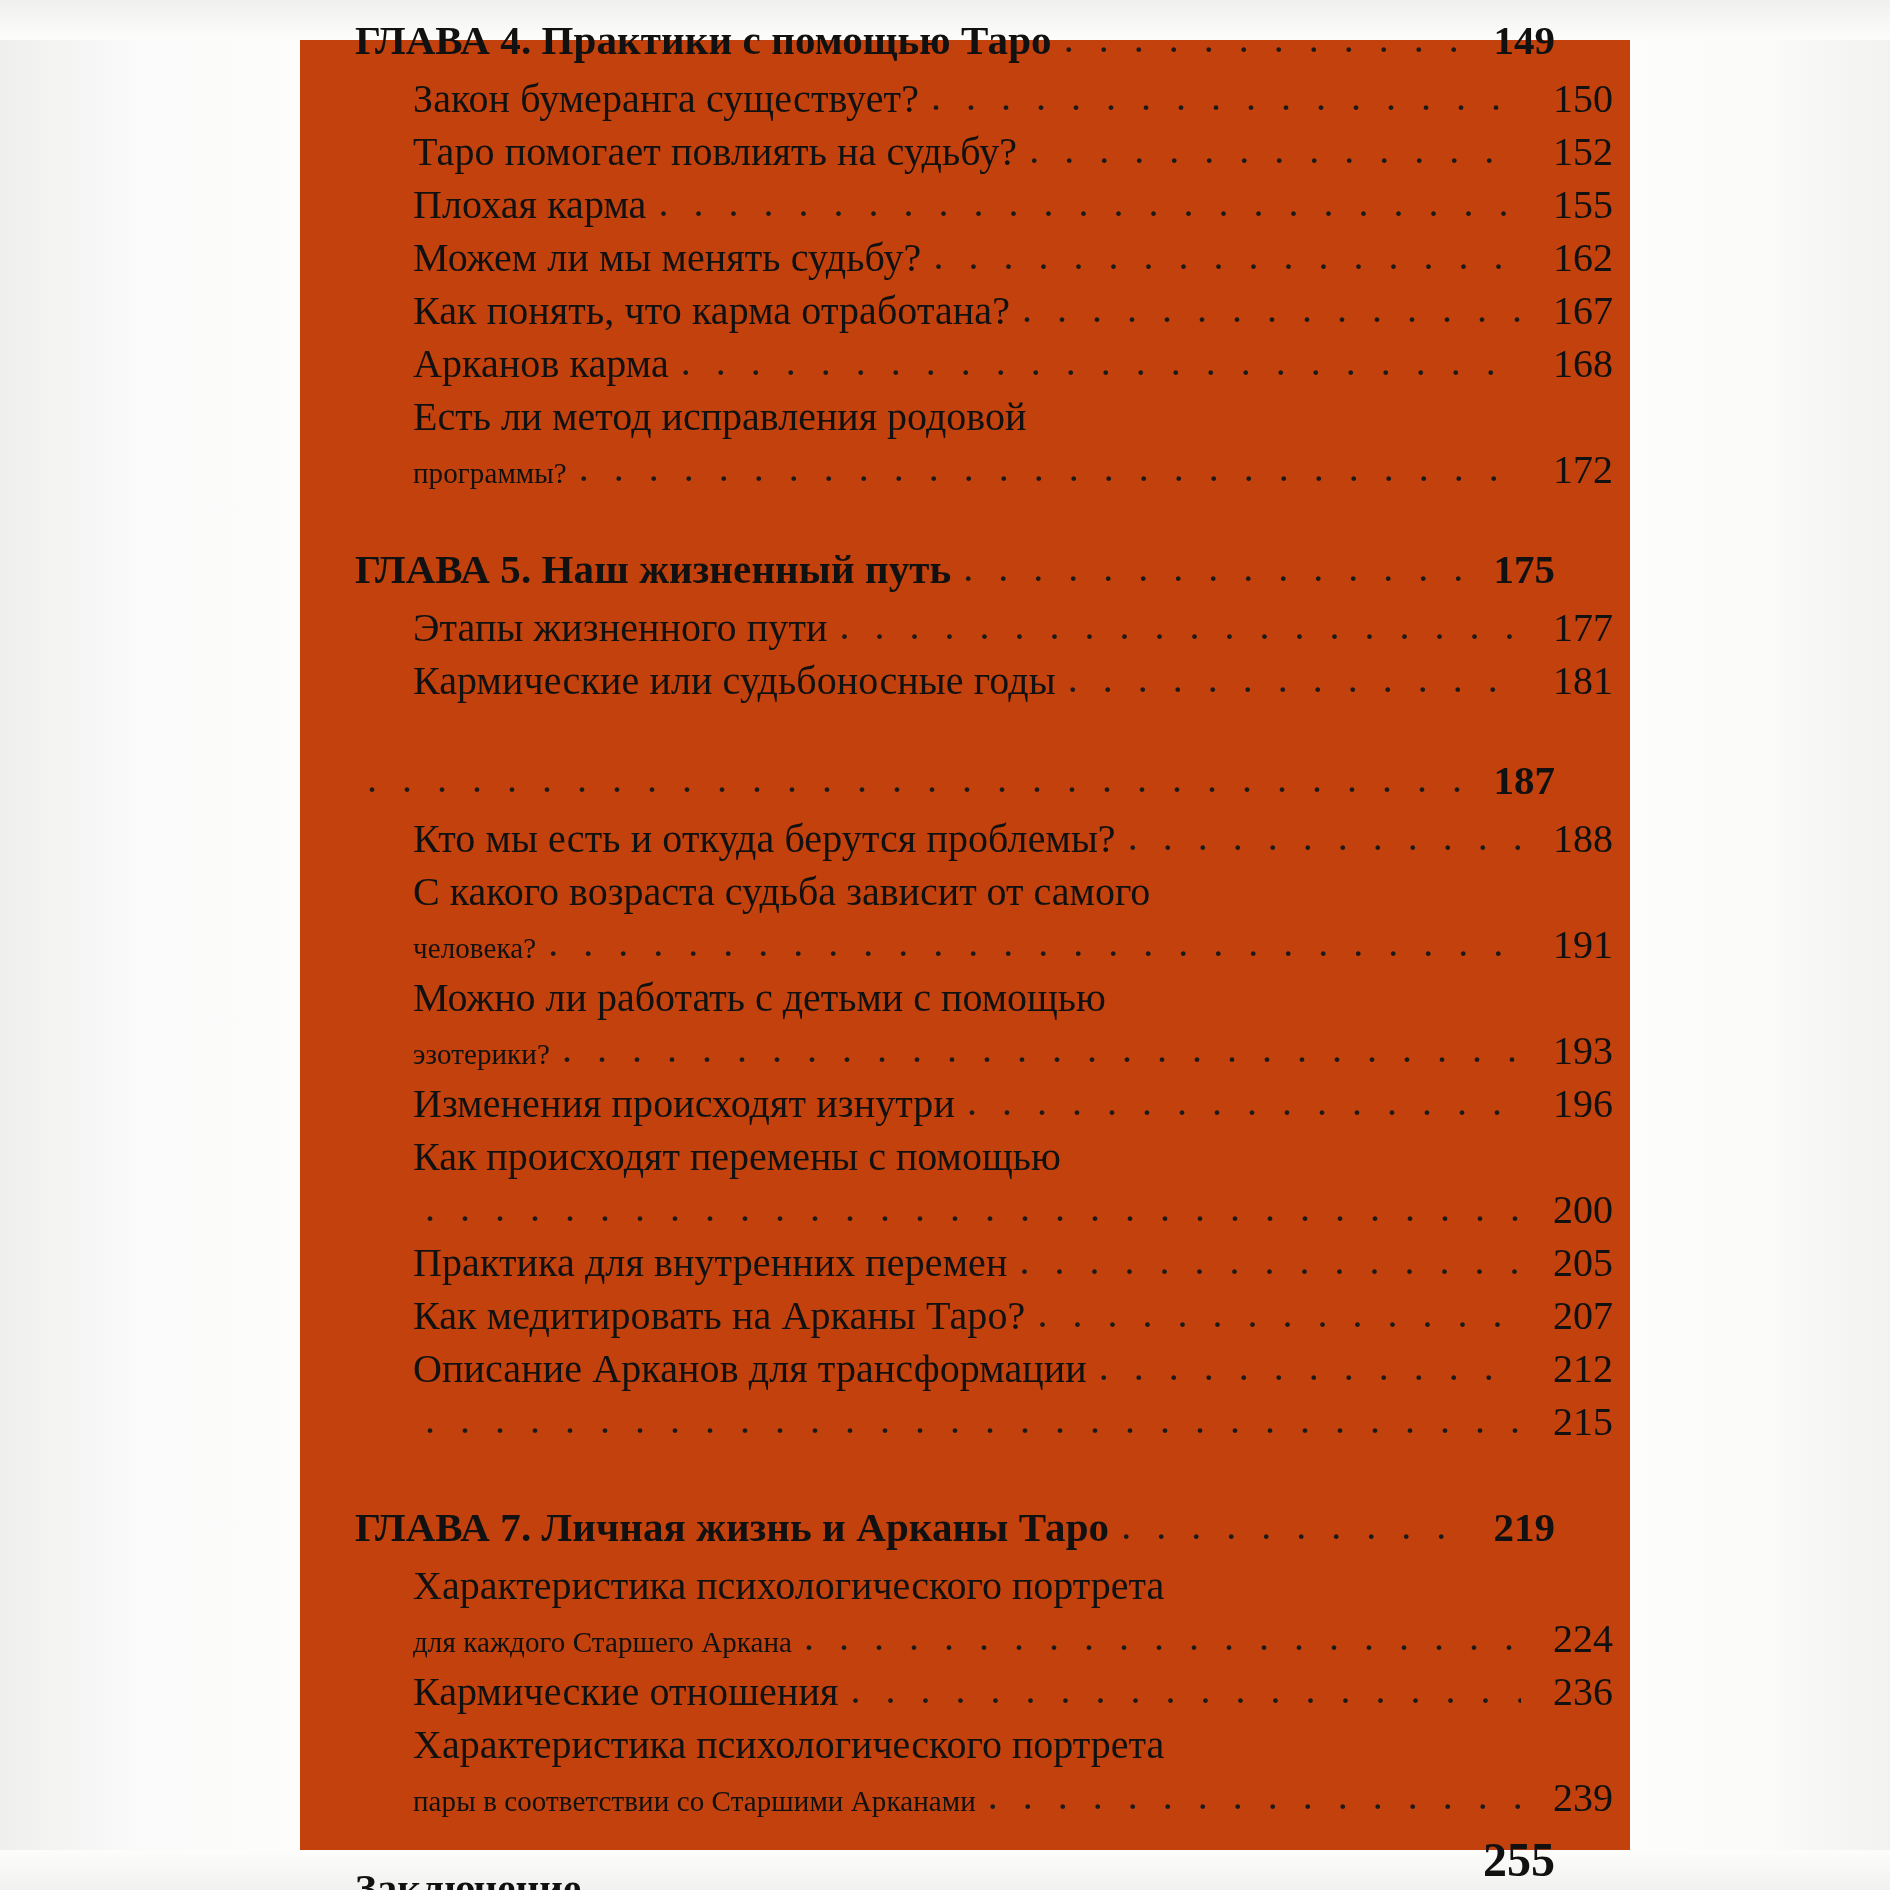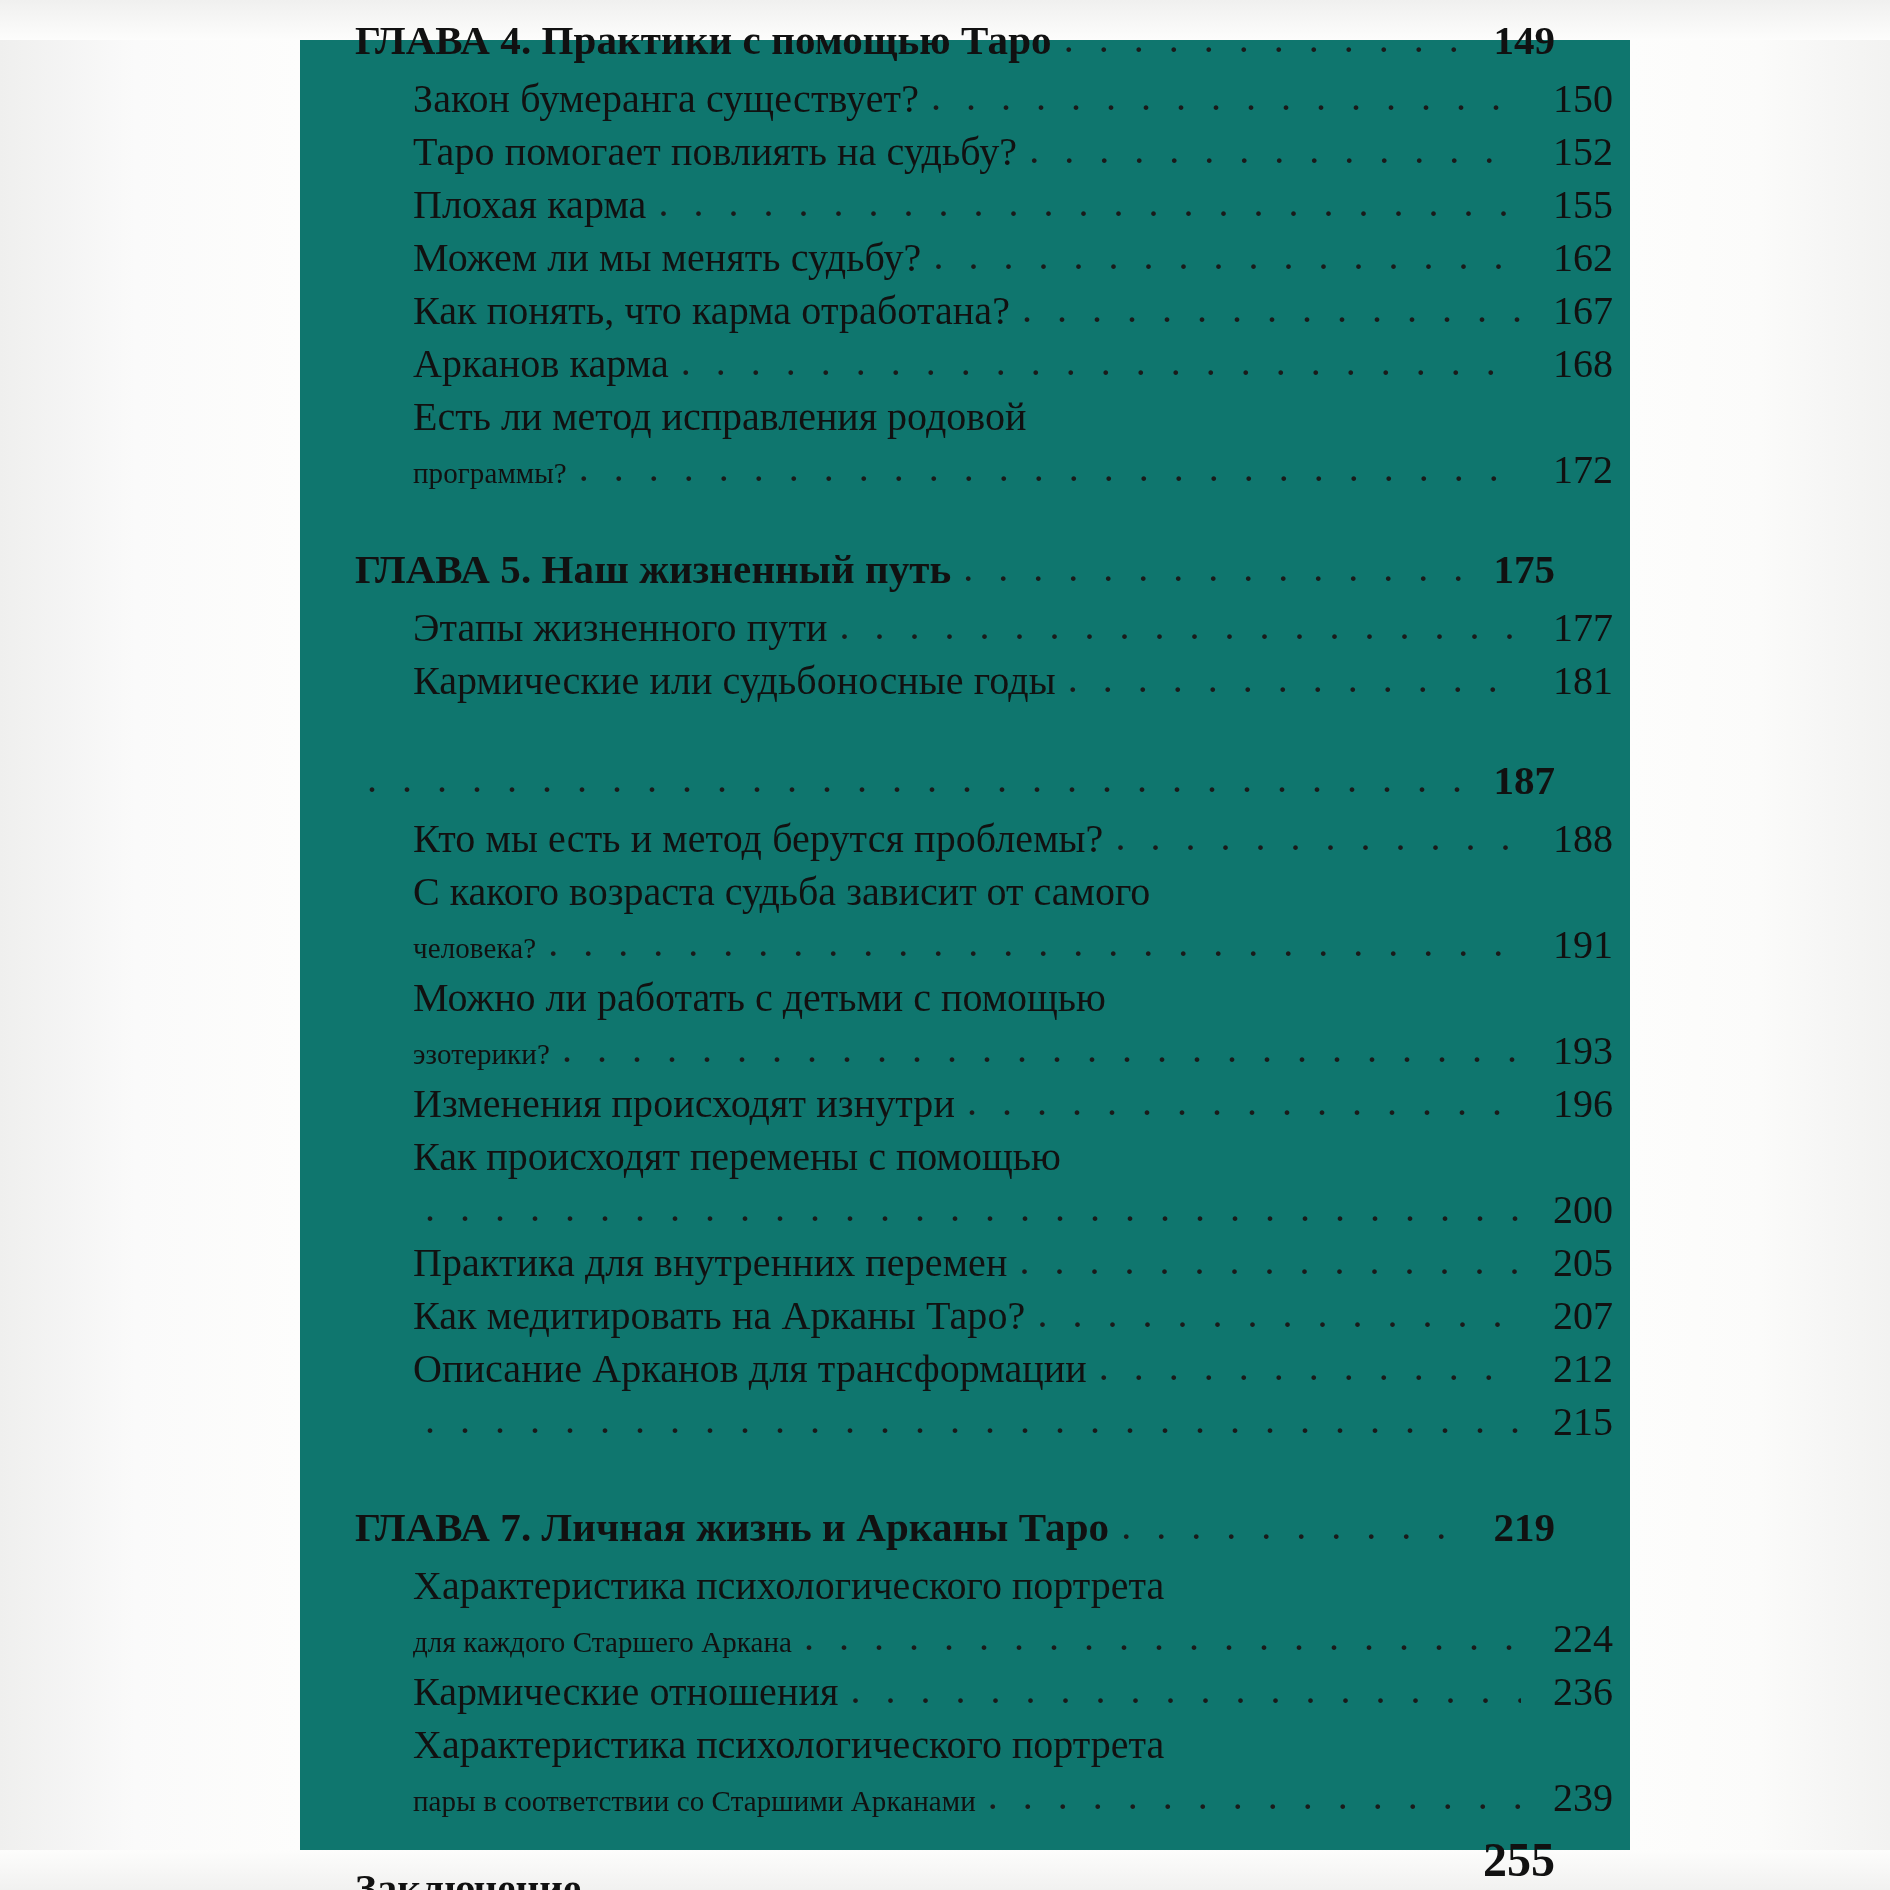--- a/index.html
+++ b/index.html
@@ -11,21 +11,21 @@
     width: 1890px;
     height: 1890px;
     font-family: "Liberation Serif", serif;
     color: #111111;
     overflow: hidden;
   }
   .page {
     position: relative;
     width: 1890px;
     height: 1890px;
-    background: #0f766e;
+    background: #c2410c;
   }
   
   .paper-edge-left {
     position: absolute;
     left: 0; top: 0;
     width: 300px; height: 1890px;
     background: linear-gradient(to right, #efefee 0%, #fafafa 45%, #fdfdfc 100%);
   }
   .paper-edge-right {
     position: absolute;
@@ -227,21 +227,21 @@
 
     <div class="group-gap"></div>
 
     <div class="toc-group">
       <div class="entry chapter">
         <span class="leader">. . . . . . . . . . . . . . . . . . . . . . . . . . . . . . . . . . . . . . . . . . . . . . . . . . . . . . . . . . . . . . . . . . . . . . . . . . . . . . . . . . . . . . . . . . . . . . . . . . . . . . . . . . . . . . . . . . . . . . . . . . . . . . . . . .</span>
         <span class="page-num">187</span>
       </div>
 
       <div class="entry sub">
-        <span class="title">Кто мы есть и метод берутся проблемы?</span>
+        <span class="title">Кто мы есть и откуда берутся проблемы?</span>
         <span class="leader">. . . . . . . . . . . . . . . . . . . . . . . . . . . . . . . . . . . . . . . . . . . . . . . . . . . . . . . . . . . . . . . . . . . . . . . . . . . . . . . . . . . . . . . . . . . . . . . . . . . . . . . . . . . . . . . . . . . . . . . . . . . . . . . . . .</span>
         <span class="page-num">188</span>
       </div>
 
       <div class="entry wrap">
         <span class="line1">С какого возраста судьба зависит от самого</span>
         <span class="line2row">
           <span class="title">человека?</span>
           <span class="leader">. . . . . . . . . . . . . . . . . . . . . . . . . . . . . . . . . . . . . . . . . . . . . . . . . . . . . . . . . . . . . . . . . . . . . . . . . . . . . . . . . . . . . . . . . . . . . . . . . . . . . . . . . . . . . . . . . . . . . . . . . . . . . . . . . .</span>
           <span class="page-num">191</span>

